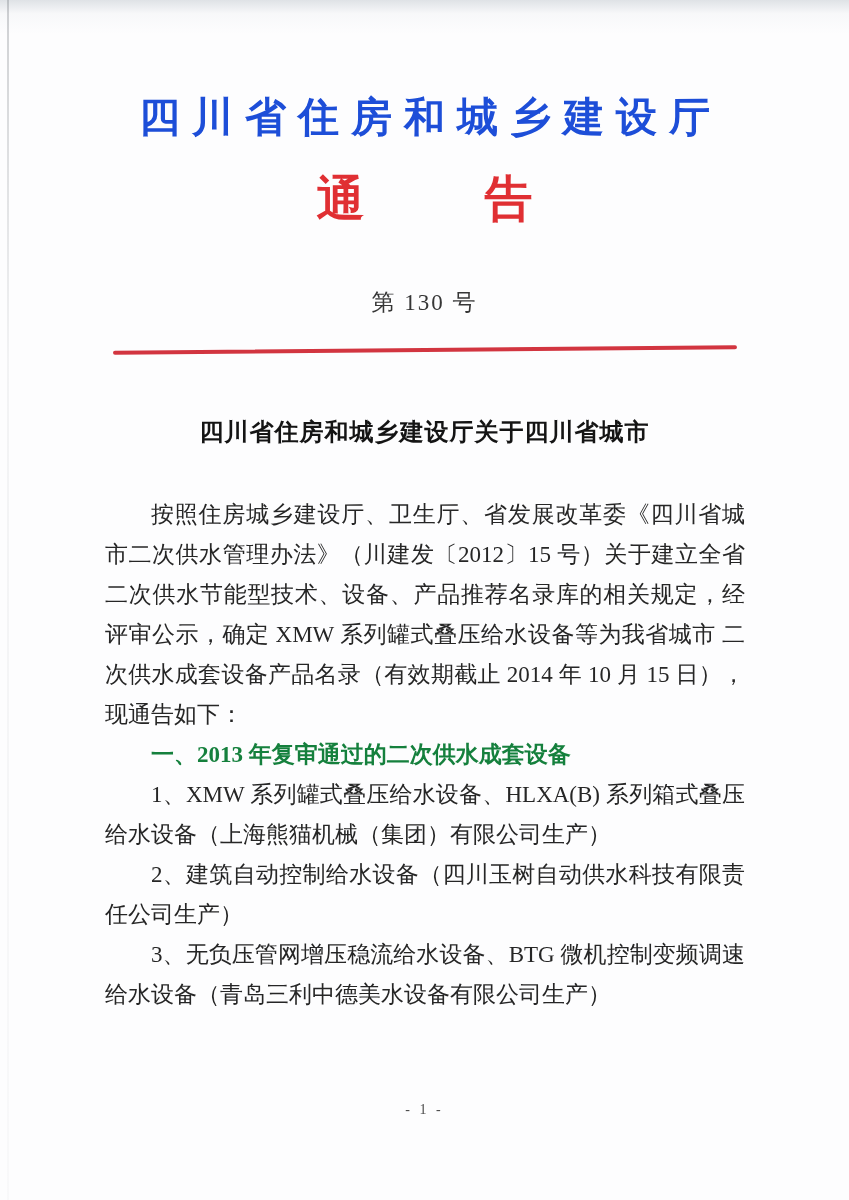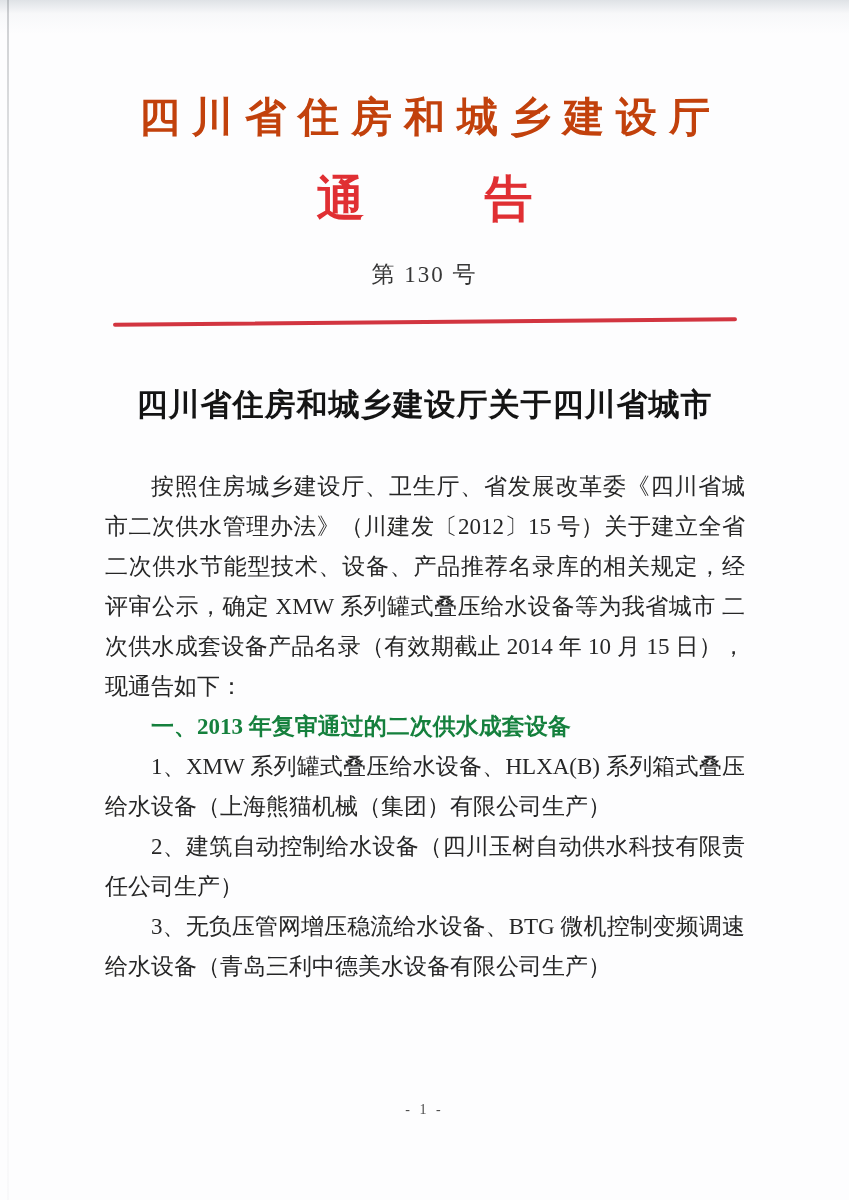--- a/index.html
+++ b/index.html
@@ -34,56 +34,56 @@
     background: linear-gradient(to bottom, rgba(120,125,130,0.35), rgba(160,165,170,0.12) 30%, rgba(160,165,170,0.05));
     pointer-events: none;
   }
 
   .letterhead { text-align: center; }
 
   .org-name {
     margin-top: 90px;
     font-size: 41px;
     font-weight: bold;
-    color: #c2410c;
+    color: #1d4ed8;
     letter-spacing: 12px;
     padding-left: 12px; 
     white-space: nowrap;
   }
 
   .doc-type {
     margin-top: 22px;
     font-size: 48px;
     font-weight: bold;
     color: #e02f33;
     word-spacing: 108px;
     white-space: nowrap;
     text-align: center;
   }
 
   .doc-number {
-    margin-top: 28px;
+    margin-top: 56px;
     font-size: 23px;
     color: #363636;
     letter-spacing: 2px;
   }
 
   .red-rule {
     width: 624px;
     height: 4px;
     margin: 30px auto 0 auto;
     background: #d23540;
     transform: rotate(-0.5deg);
     border-radius: 2px;
   }
 
   .notice-title {
     margin-top: 58px;
     text-align: center;
-    font-size: 31px;
+    font-size: 24px;
     font-weight: bold;
     color: #141414;
     line-height: 45px;
     letter-spacing: 1px;
   }
 
   .body-text {
     margin-top: 40px;
     padding: 0 104px 0 105px;
     font-size: 23px;

